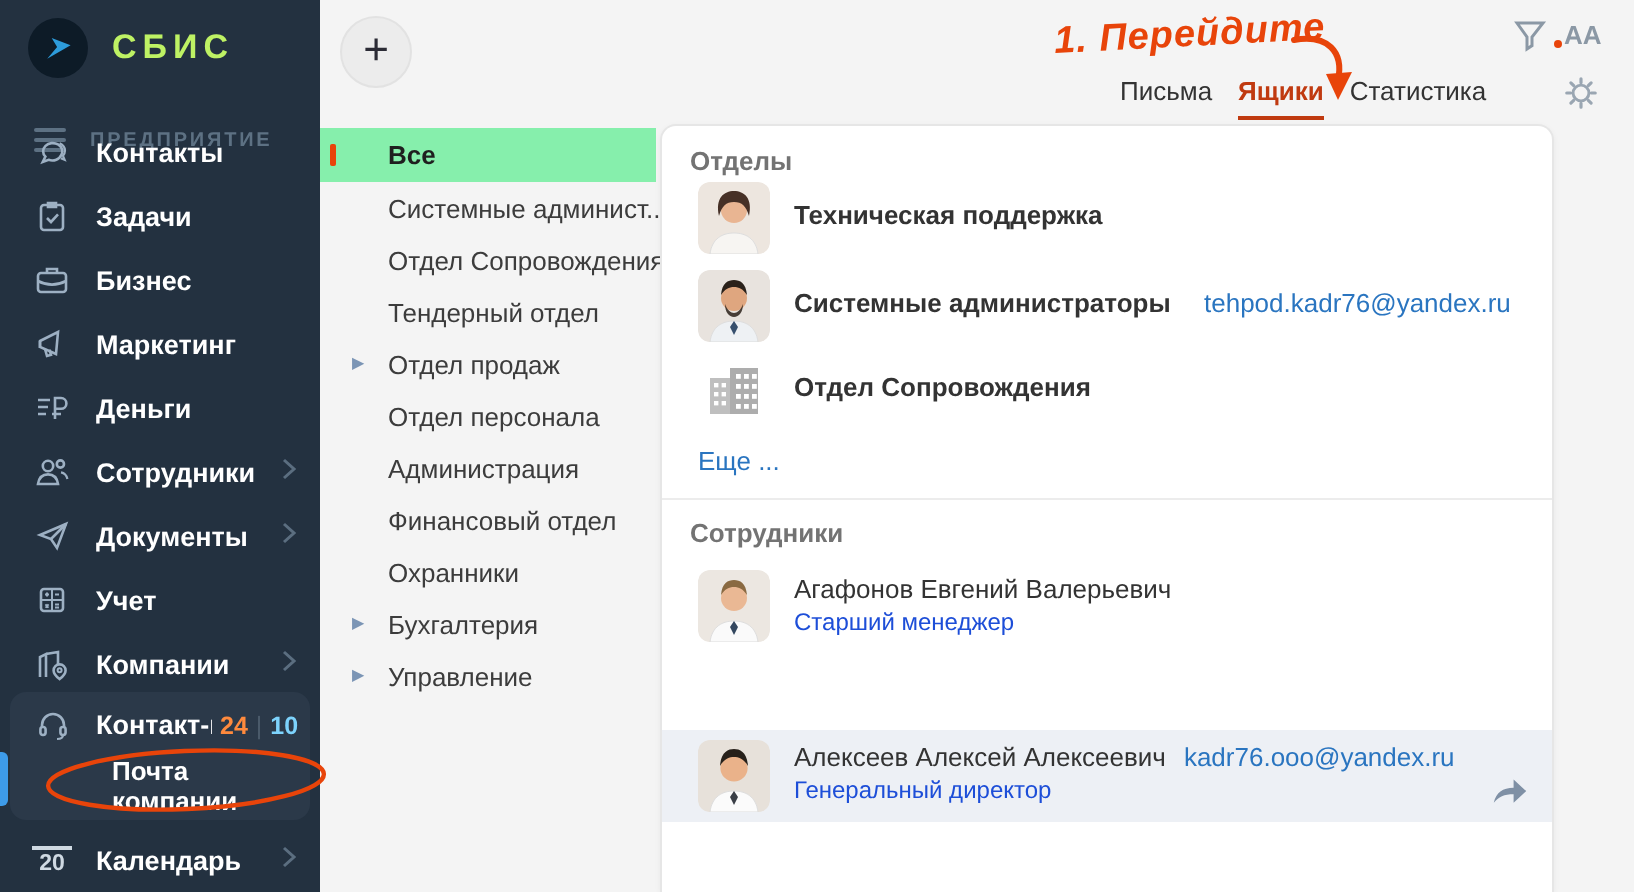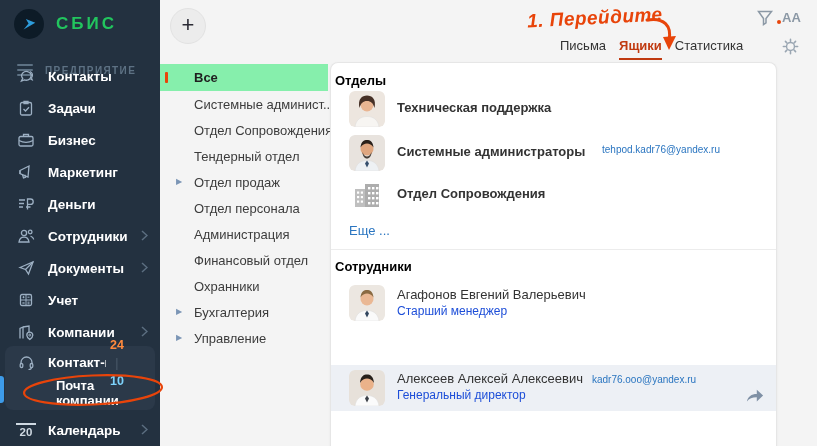--- a/index.html
+++ b/index.html
@@ -4,35 +4,35 @@
 <style>
   * { margin:0; padding:0; box-sizing:border-box; }
   html,body { width:817px; height:446px; overflow:hidden; }
   body { font-family:"Liberation Sans", sans-serif; background:#f4f4f4; position:relative; }
   .app { position:absolute; inset:0; }
 
   
   .sidebar { position:absolute; left:0; top:0; width:160px; height:446px; background:#233140; color:#fff; }
   .logo-row { display:flex; align-items:center; gap:12px; padding:8px 0 0 14px; height:40px; }
   .logo-mark { width:30px; height:30px; border-radius:50%; background:#0d1b27; flex:0 0 30px; display:flex; align-items:center; justify-content:center; }
-  .logo-text { font-size:17px; font-weight:bold; letter-spacing:3px; color:#22c55e; }
+  .logo-text { font-size:17px; font-weight:bold; letter-spacing:3px; color:#bef264; }
   .org-row { display:flex; align-items:center; gap:12px; padding-left:17px; height:24px; margin-top:18px; }
   .hamburger { width:16px; display:flex; flex-direction:column; gap:3px; }
   .hamburger span { height:2px; background:#5d7183; border-radius:1px; }
   .org-label { font-size:10px; font-weight:bold; letter-spacing:1.4px; color:#5d7183; }
   .menu { position:absolute; left:0; top:60px; right:0; }
   .menu-item { height:32px; display:flex; align-items:center; padding-left:16px; cursor:pointer; }
   .menu-item .mi-icon { width:20px; height:20px; flex:0 0 20px; color:#9db0c3; display:flex; align-items:center; justify-content:center; }
   .menu-item .mi-label { margin-left:12px; font-size:13.5px; font-weight:600; color:#fff; white-space:nowrap; }
   .menu-item .chev { margin-left:auto; margin-right:12px; color:#5b6e80; }
   .cc-block { position:absolute; left:5px; right:5px; top:346px; height:64px; background:#2b3949; border-radius:8px; }
   .cc-row { height:33px; display:flex; align-items:center; padding-left:11px; cursor:pointer; }
   .cc-row .mi-icon { width:20px; height:20px; color:#9db0c3; display:flex; align-items:center; justify-content:center; }
   .cc-row .mi-label { margin-left:12px; font-size:13.5px; font-weight:600; color:#fff; white-space:nowrap; overflow:hidden; max-width:58px; }
-  .cc-badges { margin-left:4px; margin-right:0; font-size:12.5px; font-weight:bold; display:flex; align-items:center; gap:4px;flex-direction:column; }
+  .cc-badges { margin-left:4px; margin-right:0; font-size:12.5px; font-weight:bold; display:flex; align-items:center; gap:4px; }
   .badge-new { color:#ff8a3d; }
   .badge-sep { color:#4a5a6a; font-weight:normal; }
   .badge-total { color:#7dd3fc; }
   .cc-sub { height:28px; display:flex; align-items:center; padding-left:51px; font-size:13px; font-weight:600; color:#fff; cursor:pointer; }
   .active-bar { position:absolute; left:0; top:376px; width:4px; height:27px; background:#3d9be9; border-radius:0 3px 3px 0; }
   .mail-ellipse { position:absolute; left:20px; top:371px; width:146px; height:38px; pointer-events:none; }
   .cal-row { position:absolute; left:0; right:0; top:414px; height:32px; display:flex; align-items:center; padding-left:16px; cursor:pointer; }
   .cal-icon { width:20px; text-align:center; border-top:2px solid #cfd9e2; font-size:11.5px; font-weight:bold; color:#cfd9e2; padding-top:1px; }
   .cal-label { margin-left:12px; font-size:13.5px; font-weight:600; color:#fff; }
   .cal-row .chev { margin-left:auto; margin-right:12px; color:#5b6e80; }
@@ -58,27 +58,27 @@
 
   
   .folders { position:absolute; left:160px; top:64px; width:168px; }
   .folder-row { height:26px; display:flex; align-items:center; position:relative; padding-left:34px; font-size:13px; color:#3c3c3c; cursor:pointer; white-space:nowrap; }
   .folder-row.selected { background:#86efac; font-weight:bold; color:#1f1f1f; height:27px; }
   .folder-row.selected::before { content:""; position:absolute; left:5px; top:8px; width:3px; height:11px; background:#e8440a; border-radius:1px; }
   .tri { position:absolute; left:16px; top:8px; font-size:8px; color:#7b95b5; }
 
   
   .card { position:absolute; left:330px; top:62px; width:447px; height:384px; background:#fff; border:1px solid #e6e6e6; border-bottom:none; border-radius:8px 8px 0 0; box-shadow:0 1px 3px rgba(0,0,0,.05); }
-  .sec-title { position:absolute; left:4px; font-size:13px; font-weight:bold; color:#000000; }
+  .sec-title { position:absolute; left:14px; font-size:13px; font-weight:bold; color:#737373; }
   .t-dep { top:10px; }
   .t-emp { top:196px; }
   .p-row { position:absolute; left:0; right:0; height:44px; cursor:pointer; }
   .p-row .avatar { position:absolute; left:18px; top:4px; width:36px; height:36px; border-radius:6px; }
   .dep-name { position:absolute; left:66px; top:13px; font-size:13px; font-weight:600; color:#333; }
-  .row-email { color:#2a75c0; font-weight:400; margin-left:9px; font-size:10px; }
+  .row-email { color:#2a75c0; font-weight:400; margin-left:9px; font-size:13px; }
   .emp-name { position:absolute; left:66px; top:6px; font-size:13px; color:#333; }
   .emp-role { position:absolute; left:66px; top:23px; font-size:12px; color:#1d4ed8; }
   .r-dep1 { top:24px; } .r-dep2 { top:68px; } .r-dep3 { top:110px; }
   .more-link { position:absolute; left:18px; top:160px; font-size:13px; color:#2a75c0; cursor:pointer; }
   .divider { position:absolute; left:0; right:0; top:186px; border-top:1px solid #ececec; }
   .r-emp1 { top:218px; } .r-emp2 { top:262px; }
   .r-emp3 { top:302px; height:46px; background:#edf0f5; }
   .r-emp3 .avatar { top:5px; }
   .share-btn { position:absolute; right:12px; bottom:7px; width:18px; height:16px; color:#7f90a5; cursor:pointer; }
 

